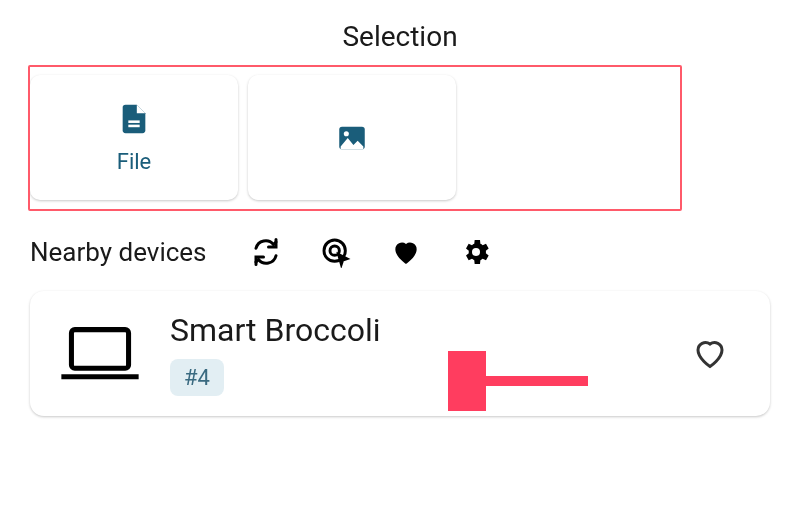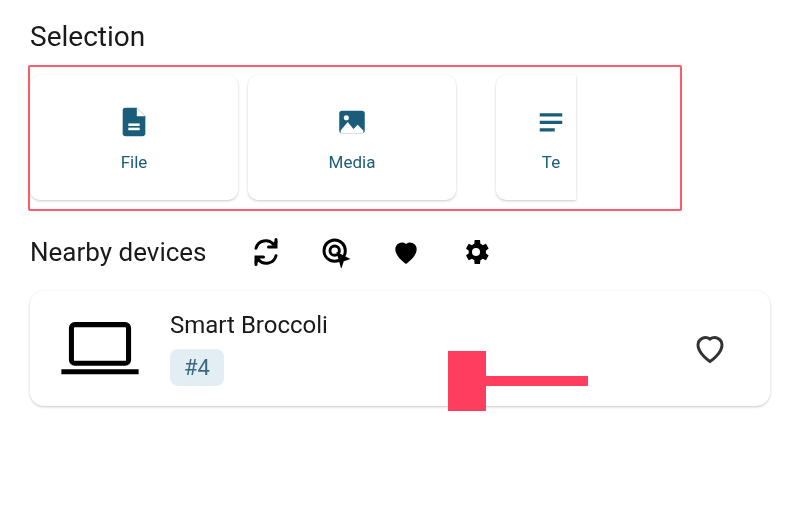--- a/index.html
+++ b/index.html
@@ -12,20 +12,21 @@
       color: #1a1a1a;
     }
     .container {
       padding: 20px 30px 0 30px;
     }
     .section-title {
       font-size: 28px;
       font-weight: 400;
       color: #1a1a1a;
       margin-bottom: 22px;
+      text-align: center;
     }
     .selection-row {
       display: flex;
       gap: 10px;
       margin-bottom: 35px;
       position: relative;
     }
     .highlight-box {
       position: absolute;
       border: 2px solid #ff5a6a;
@@ -51,21 +52,21 @@
       cursor: pointer;
     }
     .action-tile.partial {
       width: 80px;
       margin-left: 30px;
       border-radius: 10px 0 0 10px;
       overflow: hidden;
       padding-left: 30px;
     }
     .action-label {
-      font-size: 17px;
+      font-size: 22px;
       color: #1a5d7a;
       font-weight: 400;
     }
     .tile-icon { width: 36px; height: 36px; display:flex; align-items:center; justify-content:center; }
     .devices-header {
       display: flex;
       align-items: center;
       gap: 36px;
       margin-bottom: 22px;
     }
@@ -86,21 +87,21 @@
       border-radius: 14px;
       box-shadow: 0 1px 3px rgba(0,0,0,0.15), 0 1px 2px rgba(0,0,0,0.08);
       padding: 20px 28px;
       display: flex;
       align-items: center;
       gap: 28px;
       position: relative;
     }
     .device-icon { width: 84px; height: 64px; }
     .device-info { display:flex; flex-direction:column; gap:10px; flex:1; }
-    .device-name { font-size: 24px; font-weight:400; }
+    .device-name { font-size: 32px; font-weight:400; }
     .badges-row { display:flex; gap:14px; align-items:center; }
     .badge {
       background: #e2eef3;
       color: #3a6a80;
       border-radius: 8px;
       padding: 6px 14px;
       font-size: 22px;
       font-weight: 400;
     }
     .fav-icon { width: 38px; height: 38px; margin-left:auto; margin-right:12px; cursor:pointer; }
@@ -133,34 +134,23 @@
     </div>
 
     <div class="action-tile">
       <div class="tile-icon">
         <svg viewBox="0 0 24 24" width="34" height="34" fill="#1a5d7a">
             <rect x="3" y="4" width="18" height="16" rx="2"></rect>
             <circle cx="8" cy="9" r="1.8" fill="#fff"></circle>
             <path d="M4 18l5-6 4 5 3-3 4 4v2H4z" fill="#fff"></path>
           </svg>
       </div>
-      <div class="action-label">Media</div>
-    </div>
-
-
-    <div class="action-tile partial">
-      <div class="tile-icon">
-        <svg viewBox="0 0 24 24" width="30" height="30" fill="#1a5d7a">
-            <rect x="3" y="5" width="18" height="2.6"></rect>
-            <rect x="3" y="11" width="18" height="2.6"></rect>
-            <rect x="3" y="17" width="12" height="2.6"></rect>
-          </svg>
-      </div>
-      <div class="action-label">Te</div>
-    </div>
+    </div>
+
+
   </div>
 
   <div class="devices-header">
     <div class="devices-title">Nearby devices</div>
 
     <div class="header-icon">
       <svg viewBox="0 0 24 24" width="30" height="30" fill="none" stroke="#000" stroke-width="2.4" stroke-linecap="round">
           <path d="M4 9a8 8 0 0 1 14-3l2-2"></path>
           <path d="M20 15a8 8 0 0 1-14 3l-2 2"></path>
           <polyline points="20 2 20 8 14 8"></polyline>

